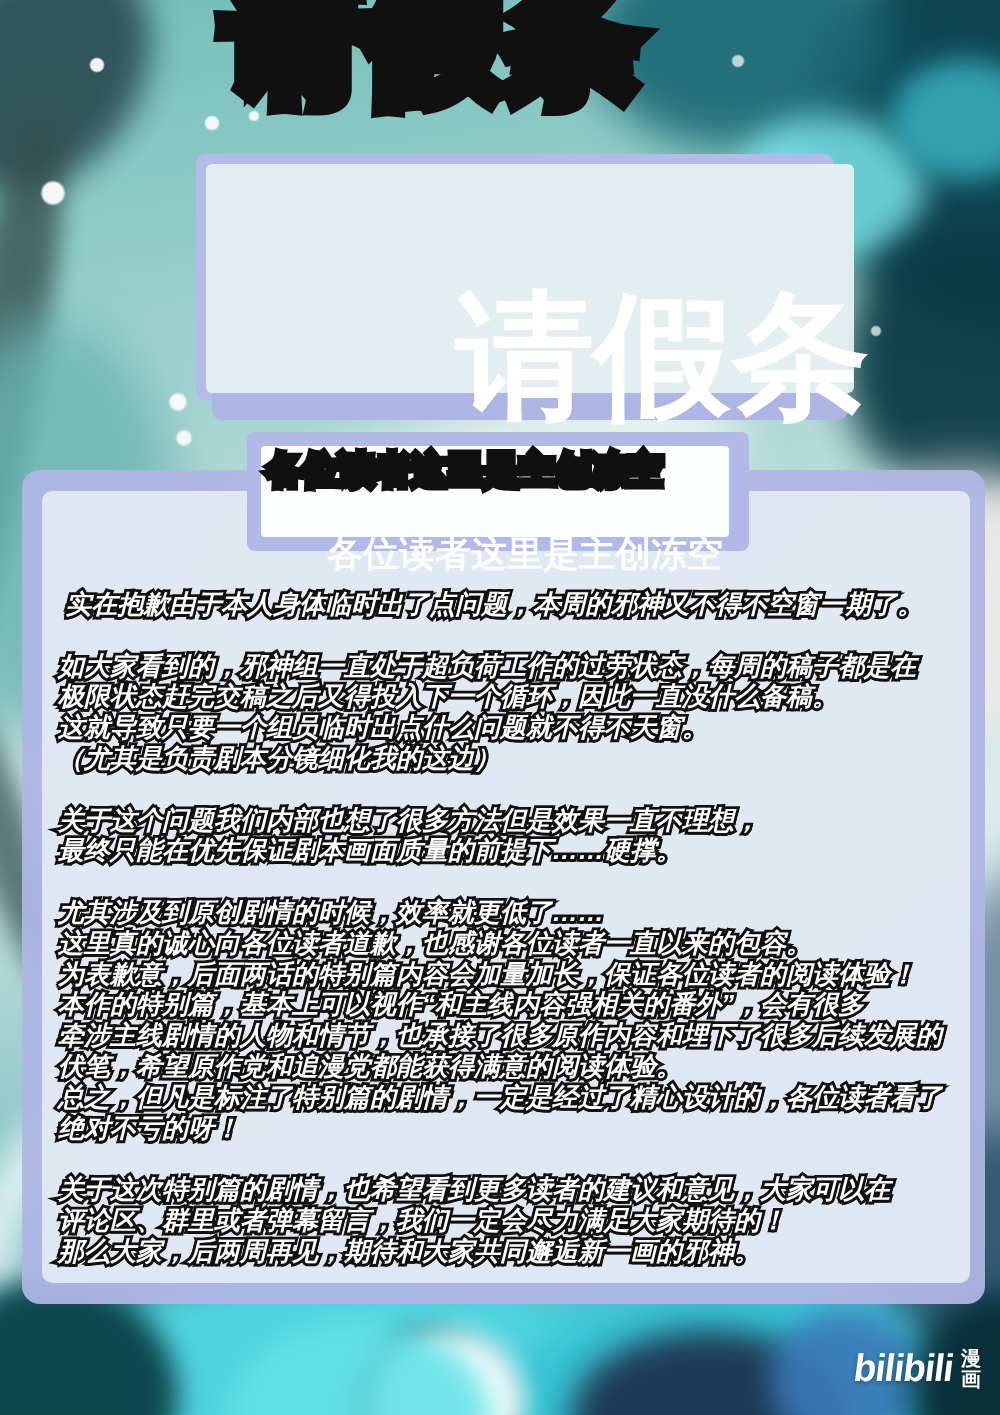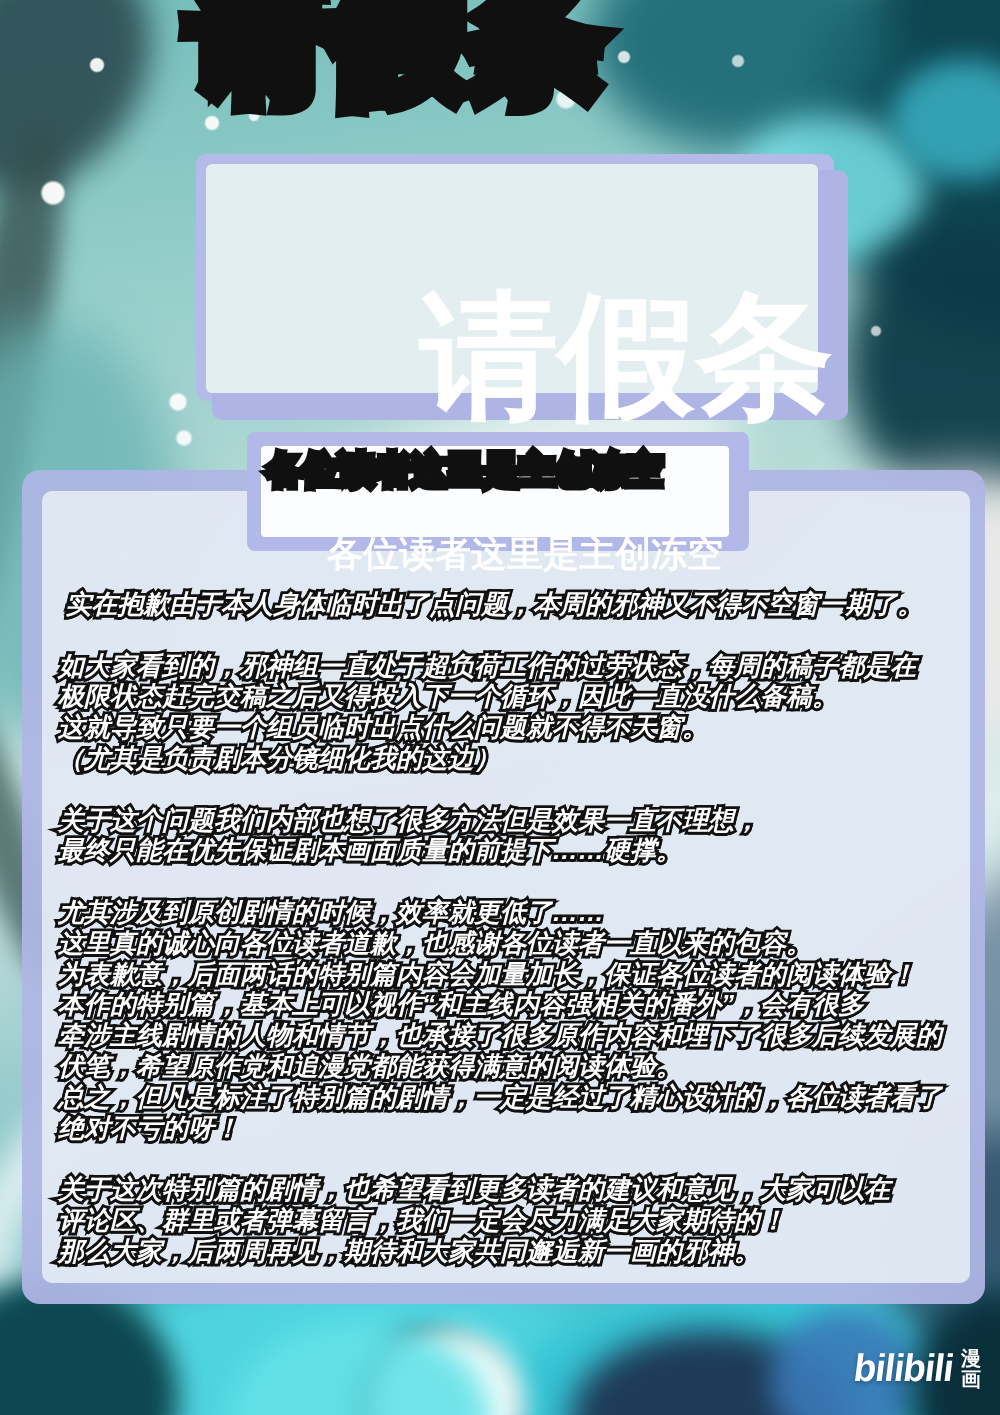--- a/index.html
+++ b/index.html
@@ -49,21 +49,21 @@
       radial-gradient(circle at 566px 99px, rgba(255,255,255,.8) 0 8px, rgba(255,255,255,0) 11px),
       radial-gradient(circle at 624px 57px, rgba(255,255,255,.8) 0 5px, rgba(255,255,255,0) 7px),
       radial-gradient(circle at 464px 288px,rgba(255,255,255,.75) 0 5px, rgba(255,255,255,0) 8px),
       radial-gradient(circle at 121px 557px,rgba(255,255,255,.8) 0 6px, rgba(255,255,255,0) 9px),
       radial-gradient(circle at 876px 331px,rgba(255,255,255,.7) 0 4px, rgba(255,255,255,0) 6px),
       radial-gradient(circle at 738px 61px, rgba(255,255,255,.7) 0 5px, rgba(255,255,255,0) 7px);
   }
   
   .title-back{position:absolute;left:196px;top:154px;width:638px;height:247px;background:#b4bbe9;border-radius:10px;}
   .title-back2{position:absolute;left:212px;top:170px;width:636px;height:250px;background:#aeb5e4;border-radius:10px;}
-  .title-inner{position:absolute;left:206px;top:164px;width:612px;height:229px;background:rgba(229,241,240,.94);border-radius:6px;display:flex;align-items:center;justify-content:center;}
+  .title-inner{position:absolute;left:206px;top:164px;width:612px;height:229px;background:rgba(229,241,240,.94);border-radius:6px;display:flex;align-items:center;justify-content:center;padding-left:36px;}
   .sub-back{position:absolute;left:247px;top:432px;width:502px;height:119px;background:#b2b9e8;border-radius:8px;}
   .sub-inner{position:absolute;left:261px;top:446px;width:468px;height:91px;background:rgba(253,255,255,.97);border-radius:4px;display:flex;align-items:flex-start;justify-content:center;}
   .main-back{position:absolute;left:22px;top:470px;width:963px;height:834px;background:rgba(175,182,228,.94);border-radius:18px;}
   .main-inner{position:absolute;left:42px;top:491px;width:928px;height:792px;background:rgba(237,245,246,.78);border-radius:10px;}
   
   .ol{position:relative;display:inline-block;white-space:pre;color:#fff;}
   .ol .stroke{position:absolute;left:0;top:0;color:#fff;z-index:0;}
   .ol .fill{position:relative;z-index:1;}
   .t-title{font-size:138px;letter-spacing:0;}
   .t-title .stroke{-webkit-text-stroke:20px #101010;

